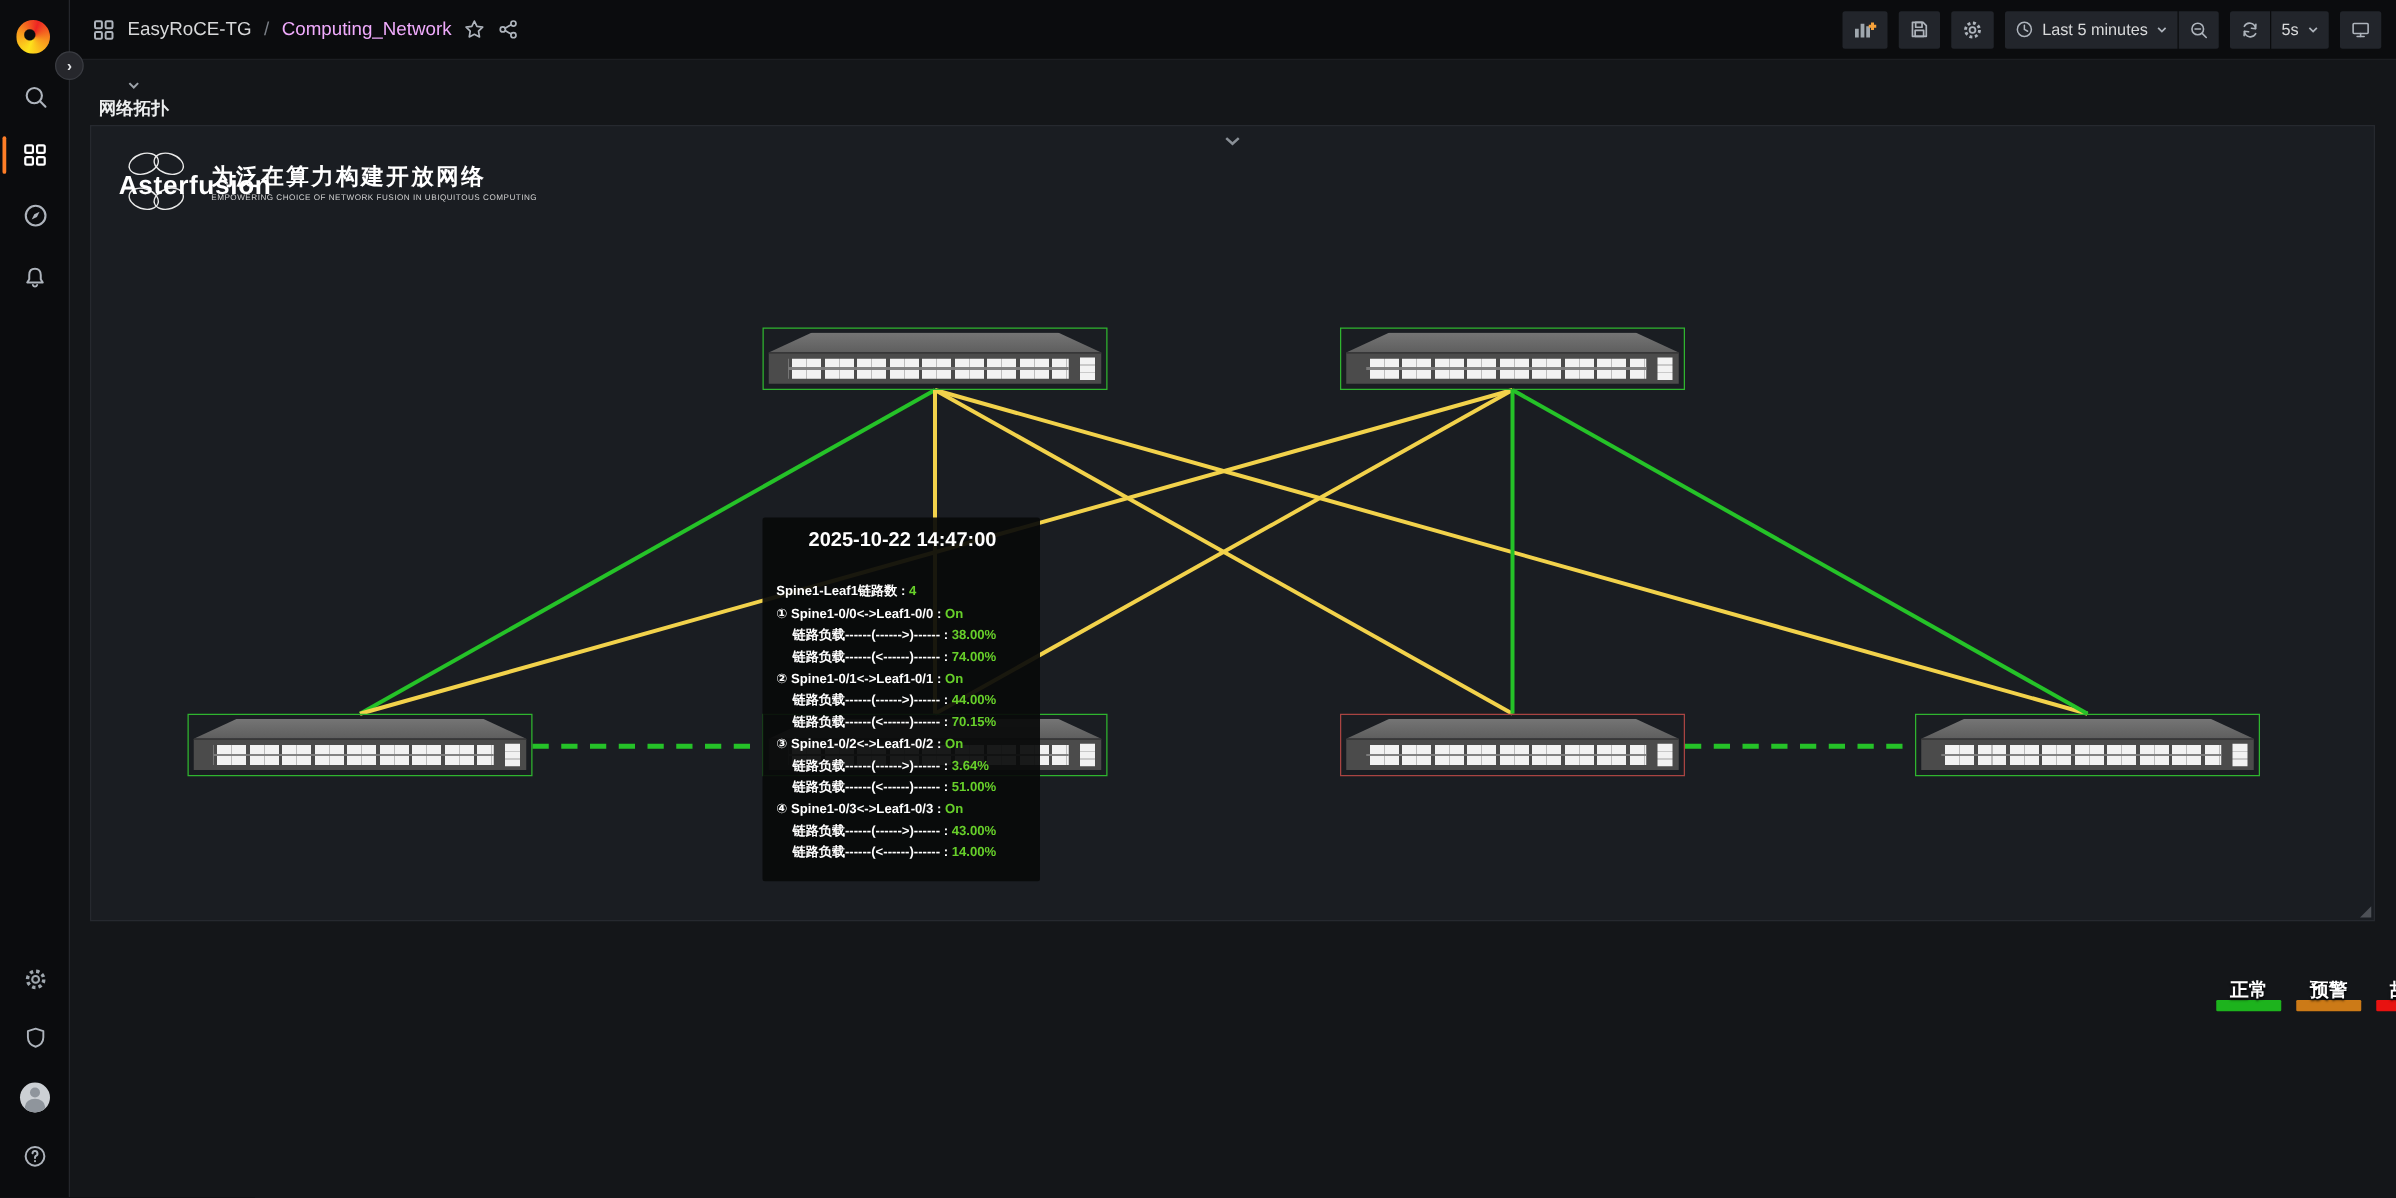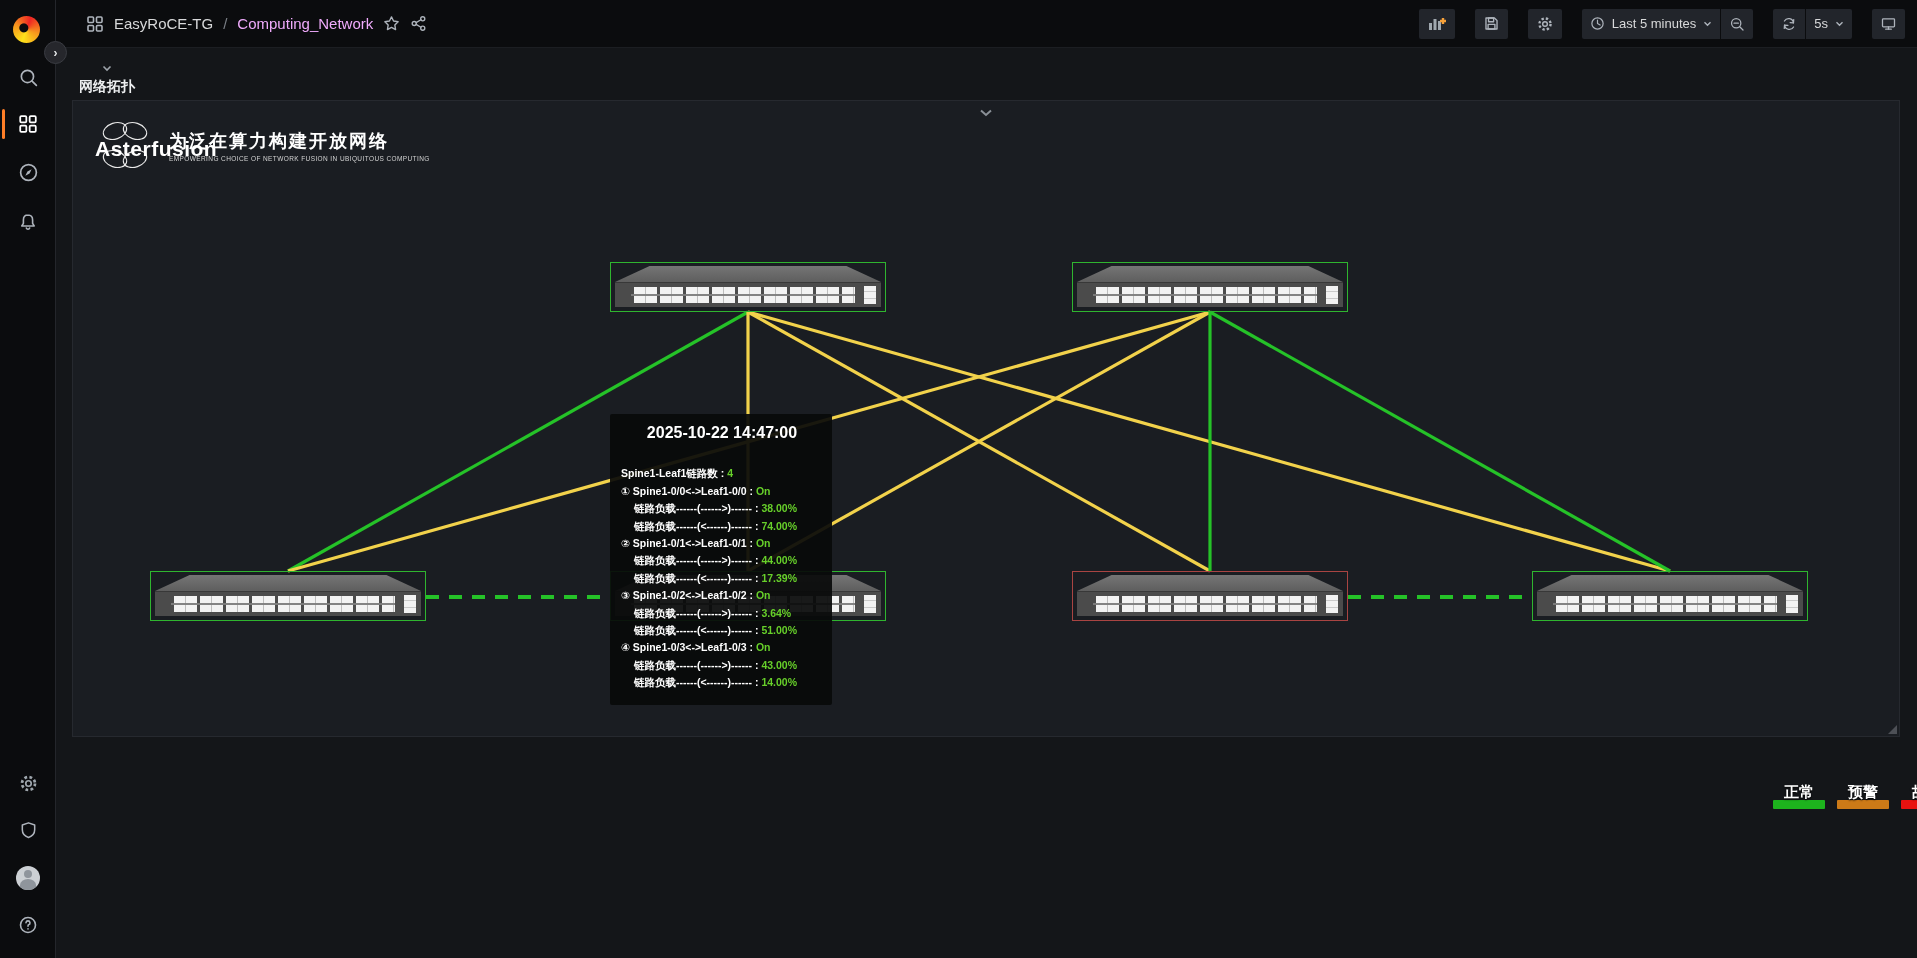--- a/index.html
+++ b/index.html
@@ -1,27 +1,27 @@
 <!DOCTYPE html>
 <html><head>
 <meta charset="utf-8">
 <style>
   * { margin:0; padding:0; box-sizing:border-box; }
   html,body { background:#0b0c0e; }
   body { font-family:"Liberation Sans","DejaVu Sans",sans-serif; }
   #page-root { position:relative; width:1917px; height:958px; overflow:hidden; background:#141619; }
 
   
-  .topnav { position:absolute; left:16px; top:0; right:0; height:48px; background:#0b0c0e; border-bottom:1px solid #1c1e22; display:flex; align-items:center; z-index:30; }
+  .topnav { position:absolute; left:4px; top:0; right:0; height:48px; background:#0b0c0e; border-bottom:1px solid #1c1e22; display:flex; align-items:center; z-index:30; }
   .nav-left { display:flex; align-items:center; gap:10px; margin-left:70px; }
   .crumb { color:#d8d9da; font-size:15px; display:flex; align-items:center; gap:8px; cursor:pointer; }
   .crumb .sep { color:#7b8087; padding:0 2px; }
   .crumb .page { color:#f0abfc; font-weight:500; }
   .icon { stroke:#aeb4bc; fill:none; stroke-width:1.6; stroke-linecap:round; stroke-linejoin:round; }
-  .nav-right { margin-left:auto; display:flex; align-items:center; gap:20px; margin-right:12px; }
+  .nav-right { margin-left:auto; display:flex; align-items:center; gap:9px; margin-right:12px; }
   .tb-btn { height:30px; min-width:32px; padding:0 8px; background:#22252b; border-radius:2px; display:flex; align-items:center; justify-content:center; gap:7px; color:#d8d9da; font-size:13px; cursor:pointer; }
   .tb-group { display:flex; gap:1px; }
   .tb-group .tb-btn { border-radius:0; }
   .tb-group .tb-btn:first-child { border-radius:2px 0 0 2px; }
   .tb-group .tb-btn:last-child { border-radius:0 2px 2px 0; }
 
   
   .sidebar { position:absolute; left:0; top:0; bottom:0; width:56px; background:#0b0c0e; border-right:1px solid #24262b; z-index:31; }
   .side-item { position:absolute; left:0; width:56px; height:40px; display:flex; align-items:center; justify-content:center; cursor:pointer; }
   .side-item.active::before { content:""; position:absolute; left:2px; top:5px; bottom:5px; width:3px; border-radius:2px; background:#ff7e27; }
@@ -165,21 +165,21 @@
 
   <div class="net-tooltip">
     <div class="tip-title">2025-10-22 14:47:00</div>
     <div id="tooltip-rows">
         <div class="tip-row">Spine1-Leaf1链路数 : <span class="g">4</span></div>
         <div class="tip-row">① Spine1-0/0&lt;-&gt;Leaf1-0/0 : <span class="g">On</span></div>
         <div class="tip-row ind">链路负载------(------&gt;)------ : <span class="g">38.00%</span></div>
         <div class="tip-row ind">链路负载------(&lt;------)------ : <span class="g">74.00%</span></div>
         <div class="tip-row">② Spine1-0/1&lt;-&gt;Leaf1-0/1 : <span class="g">On</span></div>
         <div class="tip-row ind">链路负载------(------&gt;)------ : <span class="g">44.00%</span></div>
-        <div class="tip-row ind">链路负载------(&lt;------)------ : <span class="g">17.39%</span></div>
+        <div class="tip-row ind">链路负载------(&lt;------)------ : <span class="g">70.15%</span></div>
         <div class="tip-row">③ Spine1-0/2&lt;-&gt;Leaf1-0/2 : <span class="g">On</span></div>
         <div class="tip-row ind">链路负载------(------&gt;)------ : <span class="g">3.64%</span></div>
         <div class="tip-row ind">链路负载------(&lt;------)------ : <span class="g">51.00%</span></div>
         <div class="tip-row">④ Spine1-0/3&lt;-&gt;Leaf1-0/3 : <span class="g">On</span></div>
         <div class="tip-row ind">链路负载------(------&gt;)------ : <span class="g">43.00%</span></div>
         <div class="tip-row ind">链路负载------(&lt;------)------ : <span class="g">14.00%</span></div>
       </div>
   </div>
 
   <div class="panel-title-row">

